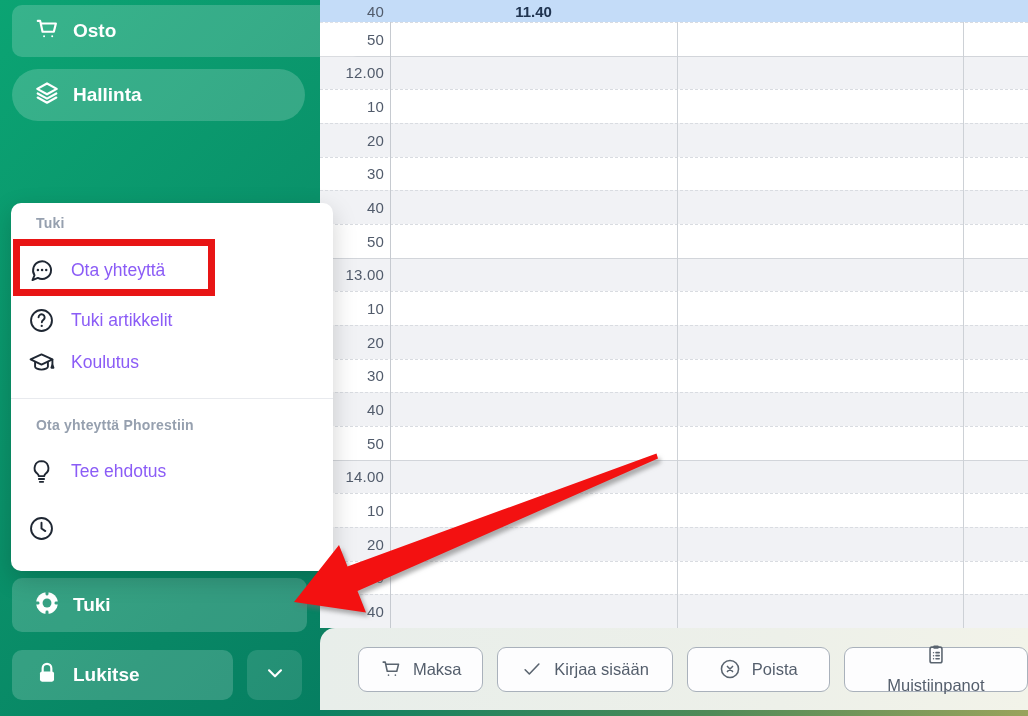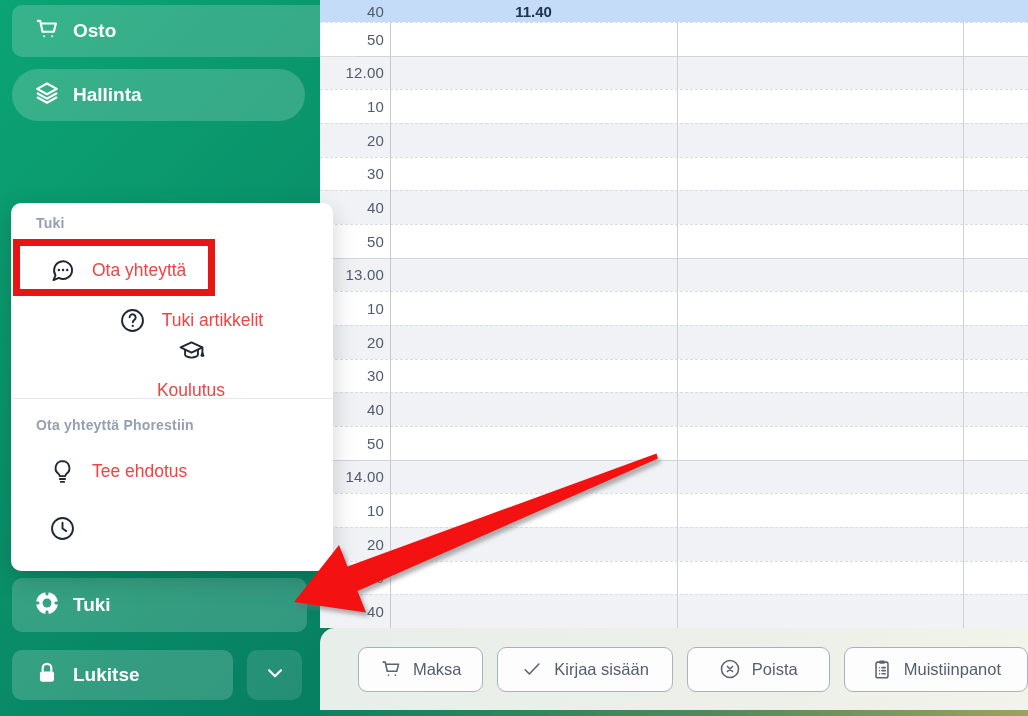--- a/index.html
+++ b/index.html
@@ -61,27 +61,27 @@
 
   
   .popup { position:absolute; left:11px; top:203px; width:322px; height:368px;
     background:#ffffff; border-radius:10px;
     box-shadow:0 8px 24px rgba(0,0,0,0.18); z-index:20; }
   .popup .sec-title { position:absolute; left:25px; font-size:14px;
     font-weight:700; color:#96a0af; letter-spacing:.2px; }
   .popup .sec1 { top:12px; }
   .popup .sec2 { top:214px; }
   .pitem { position:absolute; left:0; width:100%; display:flex;
-    align-items:center; gap:16px; padding-left:38px; cursor:pointer;
-    font-size:17.5px; color:#ef4444; }
+    align-items:center; gap:16px; padding-left:17px; cursor:pointer;
+    font-size:17.5px; color:#8b5cf6; }
   .pitem svg { width:27px; height:27px; stroke:#1f2733; fill:none;
     stroke-width:1.7; stroke-linecap:round; stroke-linejoin:round; flex:none; }
   .pitem.i0 { top:42px;  height:50px; }
-  .pitem.i1 { top:92px;  height:50px;justify-content:center; }
-  .pitem.i2 { top:134px; height:50px;flex-direction:column; }
+  .pitem.i1 { top:92px;  height:50px; }
+  .pitem.i2 { top:134px; height:50px; }
   .pitem.i3 { top:243px; height:50px; }
   .pitem.i4 { top:293px; height:64px; }
   .pitem .two { line-height:1.45; }
   .pdivider { position:absolute; left:0; top:195px; width:100%; height:1px;
     background:#e8eaee; }
 
   
   .hl-box { position:absolute; left:2px; top:36px; width:202px; height:57px;
     border:7px solid #e81515; z-index:30; pointer-events:none; }
   .arrow-layer { position:absolute; left:0; top:0; width:1028px; height:716px;
@@ -180,21 +180,21 @@
         </div>
         <div class="fbtn" style="width: 146px;">
           <span style="width: 22px; height: 22px; display: flex; color: rgb(90, 100, 111);">
             <svg viewBox="0 0 24 24" width="100%" height="100%">
               <circle cx="12" cy="12" r="9.3"></circle>
               <path d="M9.2 9.2l5.6 5.6M14.8 9.2l-5.6 5.6"></path>
             </svg>
           </span>
           <span>Poista</span>
         </div>
-        <div class="fbtn" style="width: 188px;">
+        <div class="fbtn" style="width: 188px; flex-direction: column;">
           <span style="width: 22px; height: 22px; display: flex; color: rgb(90, 100, 111);">
             <svg viewBox="0 0 24 24" width="100%" height="100%">
               <rect x="5.5" y="4.5" width="13" height="17" rx="2"></rect>
               <rect x="9" y="2.8" width="6" height="3.4" rx="1" fill="currentColor" stroke="none"></rect>
               <path d="M12 10.5h3.5M12 13.8h3.5M12 17.1h3.5"></path>
               <g fill="currentColor" stroke="none">
                 <circle cx="9.3" cy="10.5" r="0.8"></circle>
                 <circle cx="9.3" cy="13.8" r="0.8"></circle>
                 <circle cx="9.3" cy="17.1" r="0.8"></circle>
               </g>

